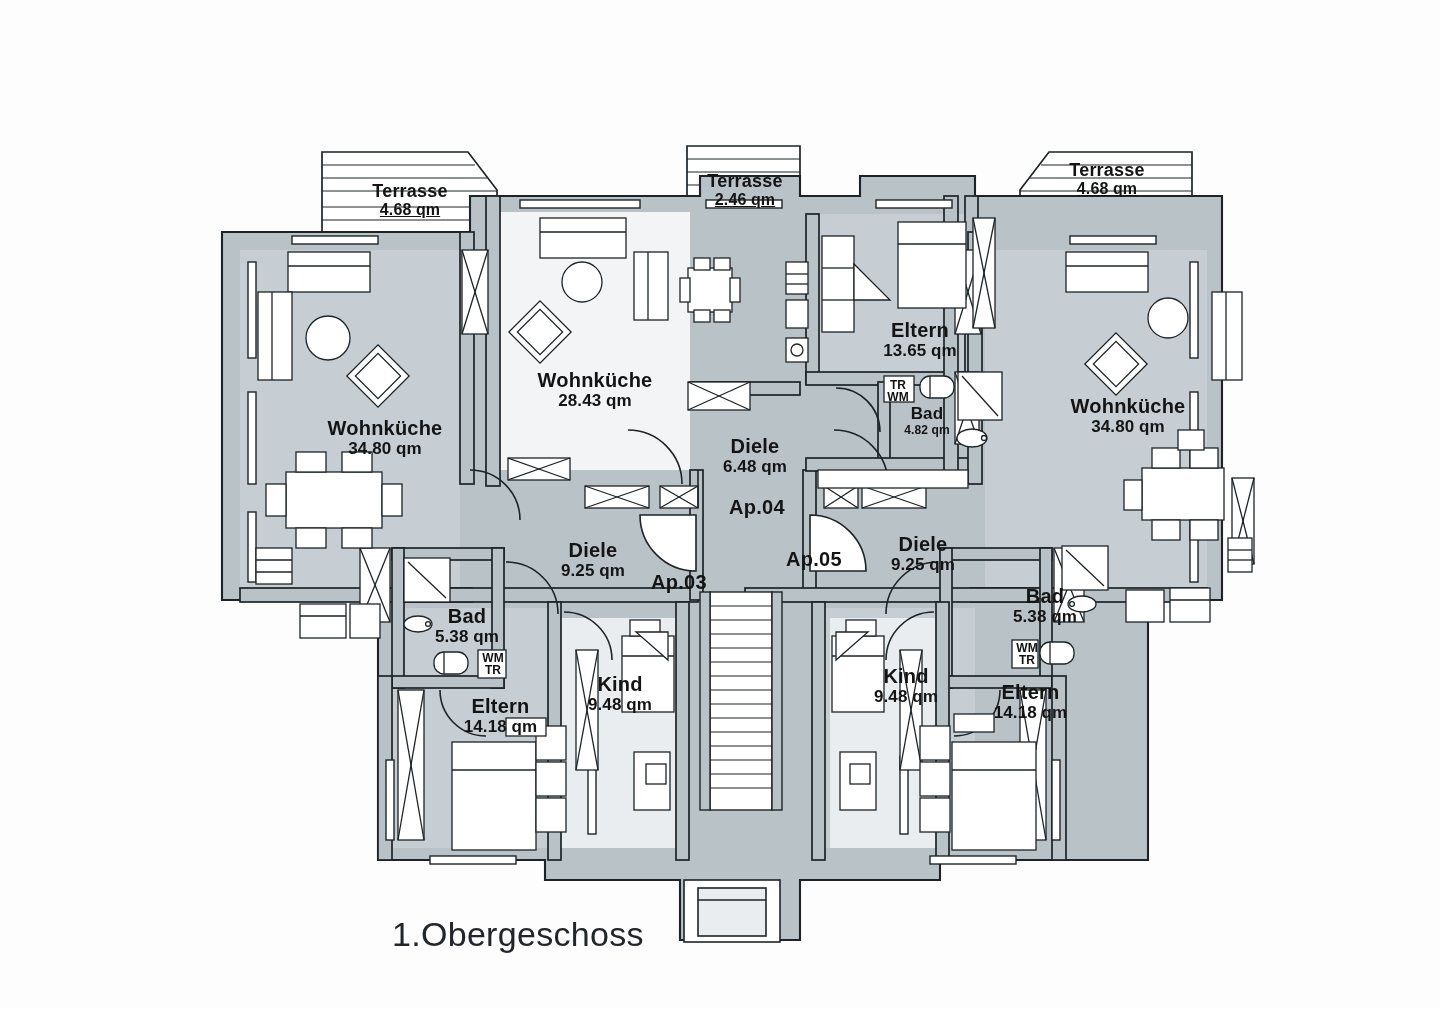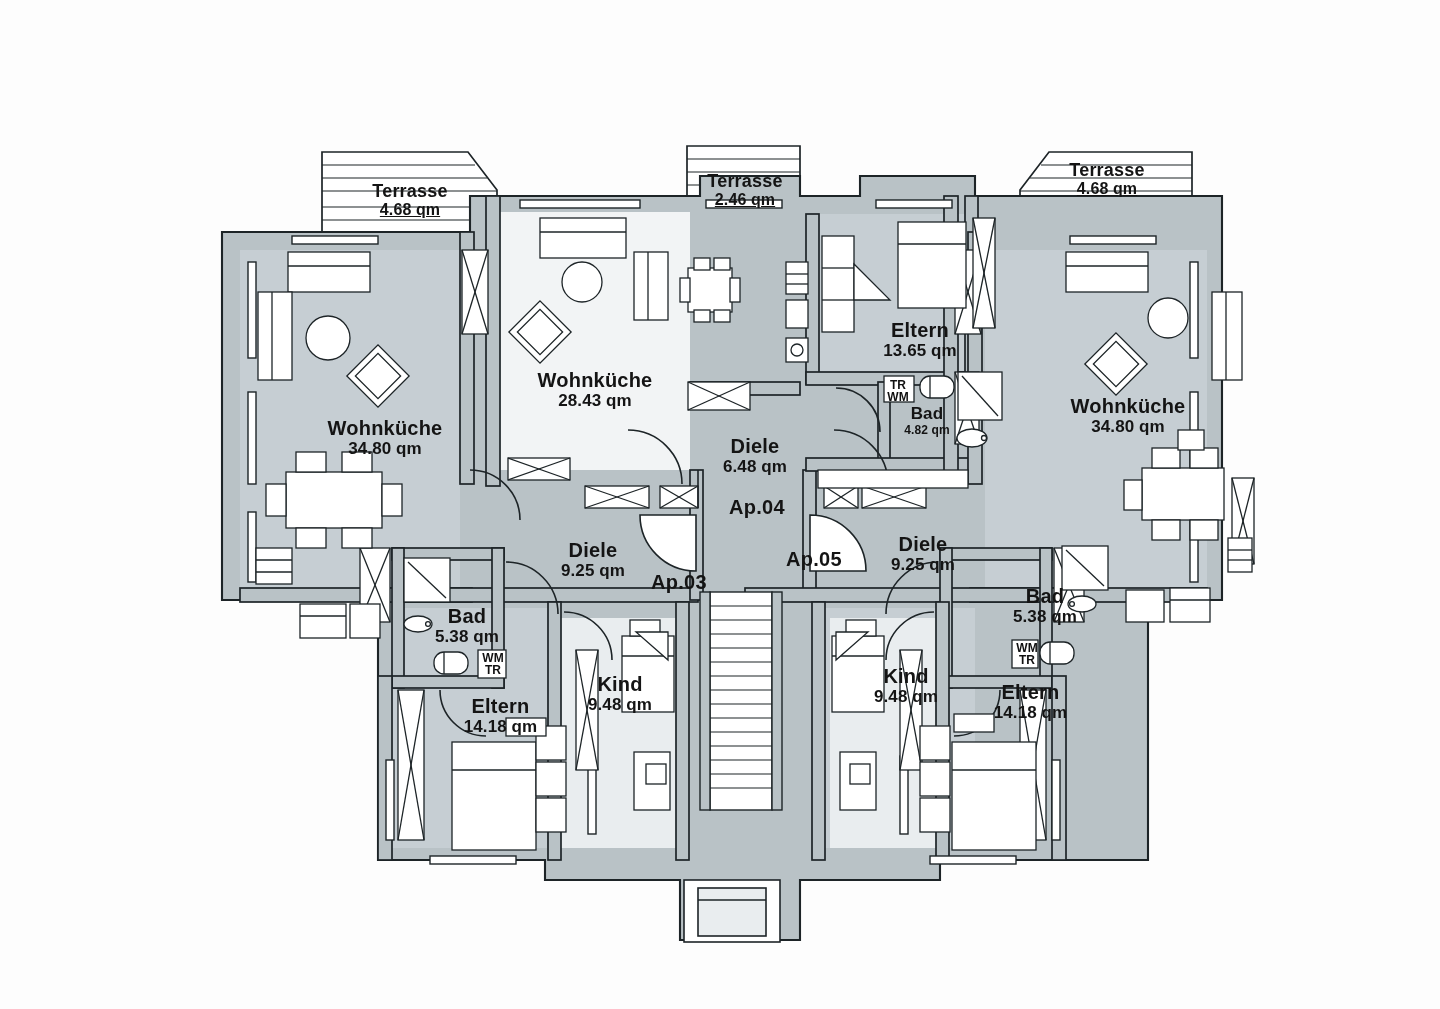--- a/index.html
+++ b/index.html
@@ -539,14 +539,15 @@
 </div>
 <div class="tiny" style="left:885px;top:379px;width:26px;">
   <span>TR</span><br>
   <span>WM</span>
 </div>
 <div class="tiny" style="left:1014px;top:642px;width:26px;">
   <span>WM</span><br>
   <span>TR</span>
 </div>
 
+<div class="title" style="left:392px;top:915px;">1.Obergeschoss</div>
 
 </div>
 
 </body></html>

